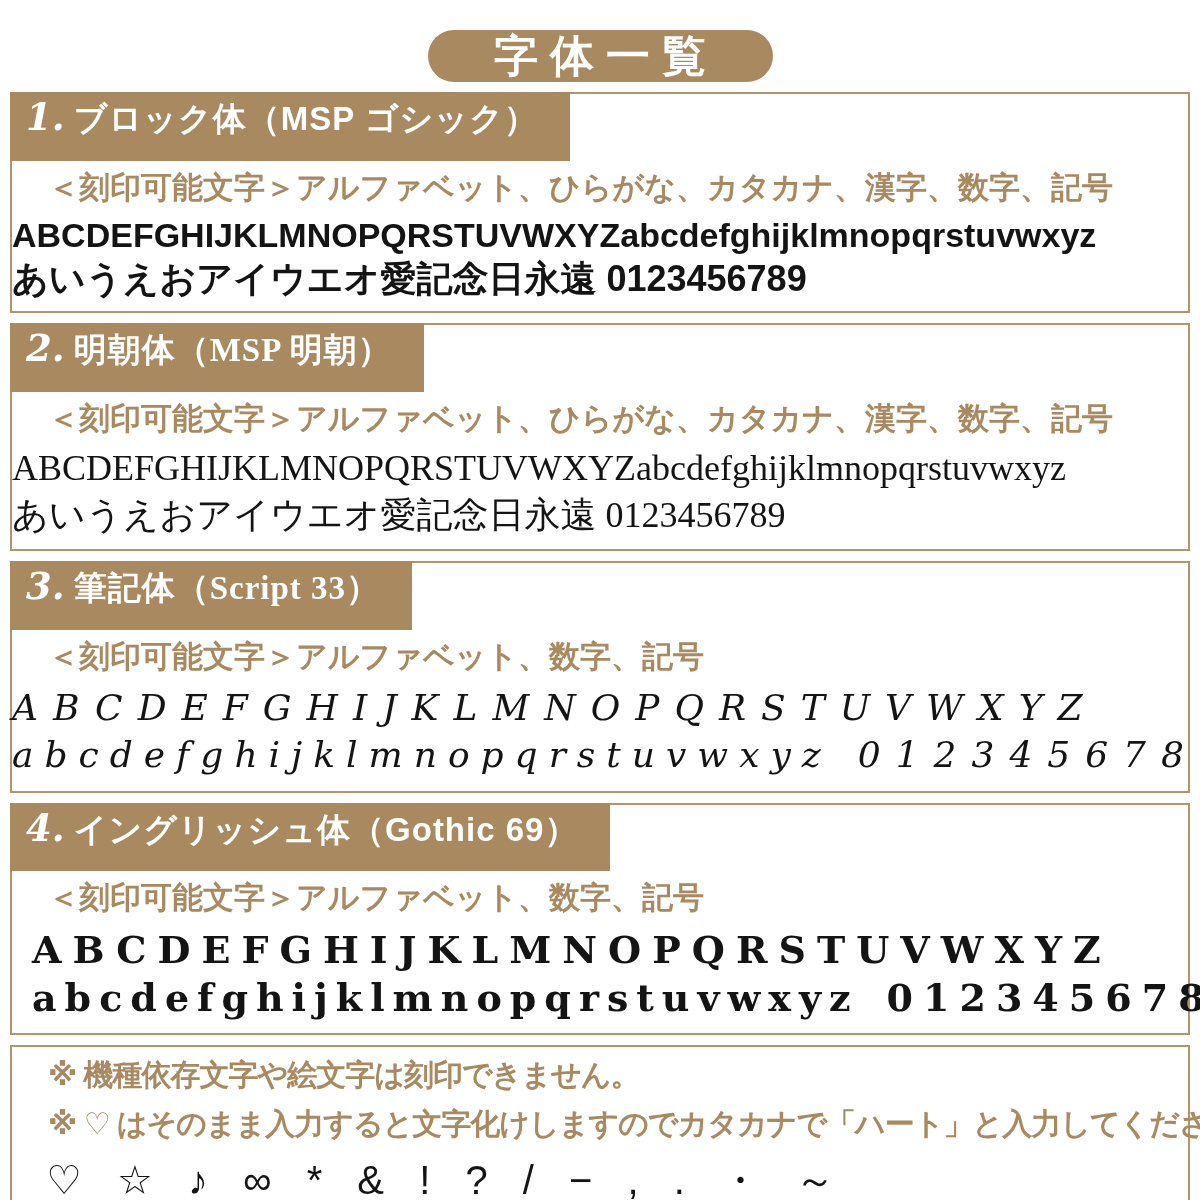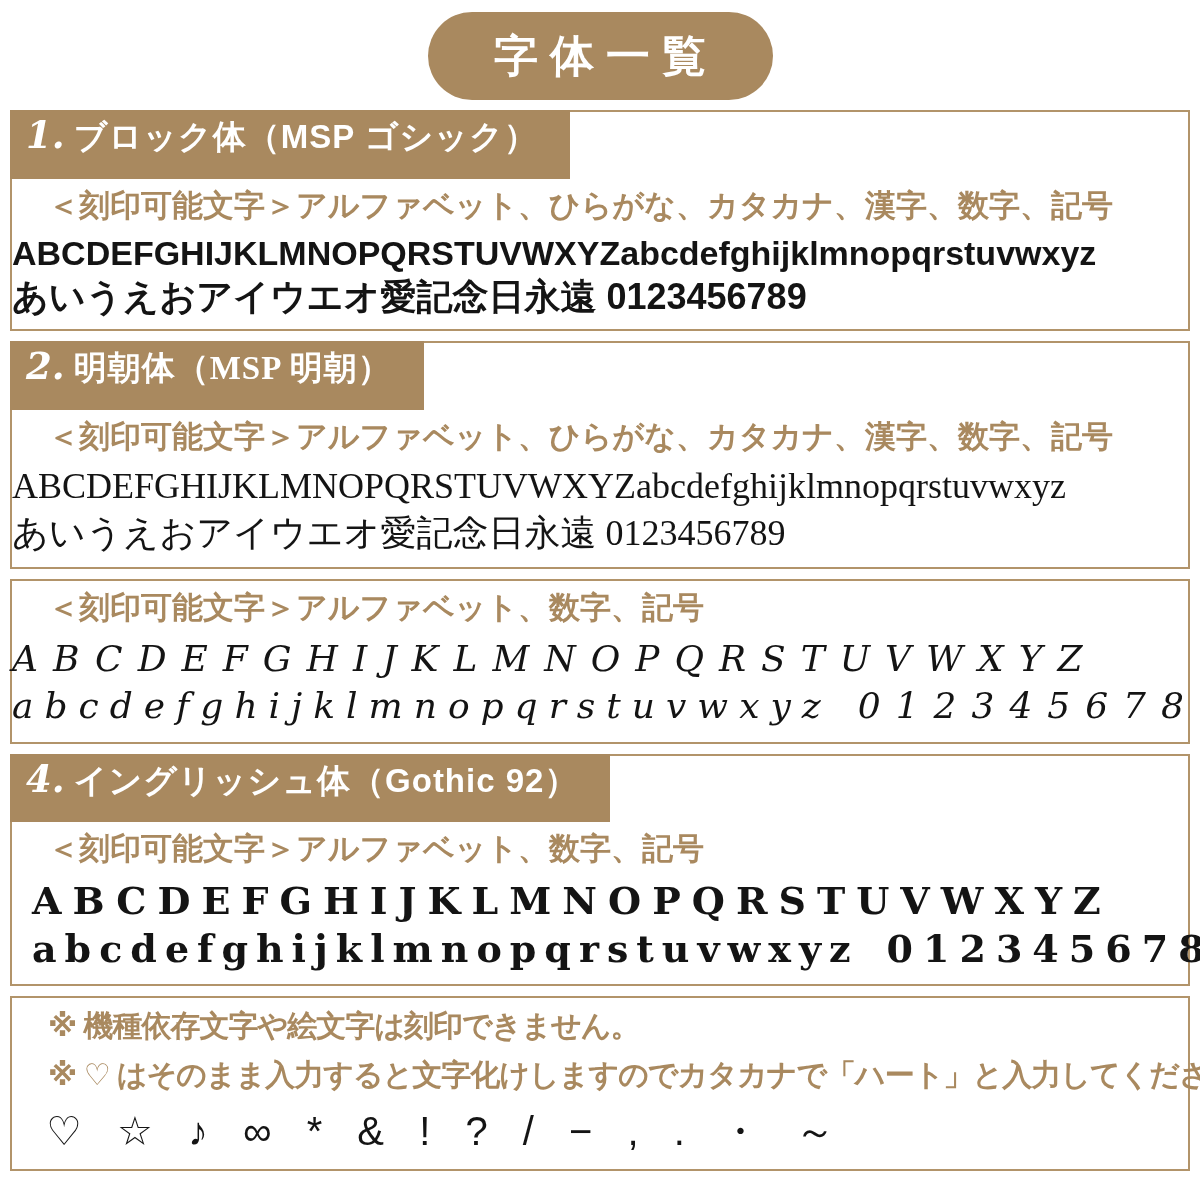--- a/index.html
+++ b/index.html
@@ -8,21 +8,21 @@
     --ink:#141414;
   }
   *{box-sizing:border-box;}
   html,body{margin:0;padding:0;}
   body{
     width:1200px;height:1200px;overflow:hidden;background:#ffffff;
     font-family:"Liberation Sans","DejaVu Sans",sans-serif;color:var(--ink);
   }
   
   .pill{
-    width:345px;height:88px;margin:12px auto 0;
+    width:345px;height:52px;margin:30px auto 0;
     background:var(--brown);border-radius:45px;
     display:flex;align-items:center;justify-content:center;
     color:#fff;font-size:44px;font-weight:700;
     letter-spacing:12px;padding-left:12px;
   }
   
   .section{
     position:relative;margin:10px 10px 0;
     border:2px solid var(--border);background:#fff;
   }
@@ -91,32 +91,35 @@
 <div class="section">
   <div class="band serif-band">
     <span class="band-num">2.</span><span class="band-title">明朝体（MSP 明朝）</span>
   </div>
   <div class="desc">＜刻印可能文字＞アルファベット、ひらがな、カタカナ、漢字、数字、記号</div>
   <div class="sample mincho-latin">ABCDEFGHIJKLMNOPQRSTUVWXYZabcdefghijklmnopqrstuvwxyz</div>
   <div class="sample mincho-kana">あいうえおアイウエオ愛記念日永遠 0123456789</div>
 </div>
 
 <div class="section">
+  <div class="band serif-band">
+    <span class="band-num">3.</span><span class="band-title">筆記体（Script 33）</span>
+  </div>
   <div class="desc">＜刻印可能文字＞アルファベット、数字、記号</div>
   <div class="sample script-line script-upper-line">
     <span class="script-upper">ABCDEFGHIJKLMNOPQRSTUVWXYZ</span>
   </div>
   <div class="sample script-line script-lower-line">
     <span class="script-lower">abcdefghijklmnopqrstuvwxyz</span><span class="script-digits">0123456789</span>
   </div>
 </div>
 
 <div class="section">
   <div class="band">
-    <span class="band-num">4.</span><span class="band-title">イングリッシュ体（Gothic 92）</span>
+    <span class="band-num">4.</span><span class="band-title">イングリッシュ体（Gothic 69）</span>
   </div>
   <div class="desc">＜刻印可能文字＞アルファベット、数字、記号</div>
   <div class="bl-line bl-upper-line">
     <span class="bl-upper">ABCDEFGHIJKLMNOPQRSTUVWXYZ</span>
   </div>
   <div class="bl-line bl-lower-line">
     <span class="bl-lower">abcdefghijklmnopqrstuvwxyz</span><span class="bl-digits">0123456789</span>
   </div>
 </div>
 

